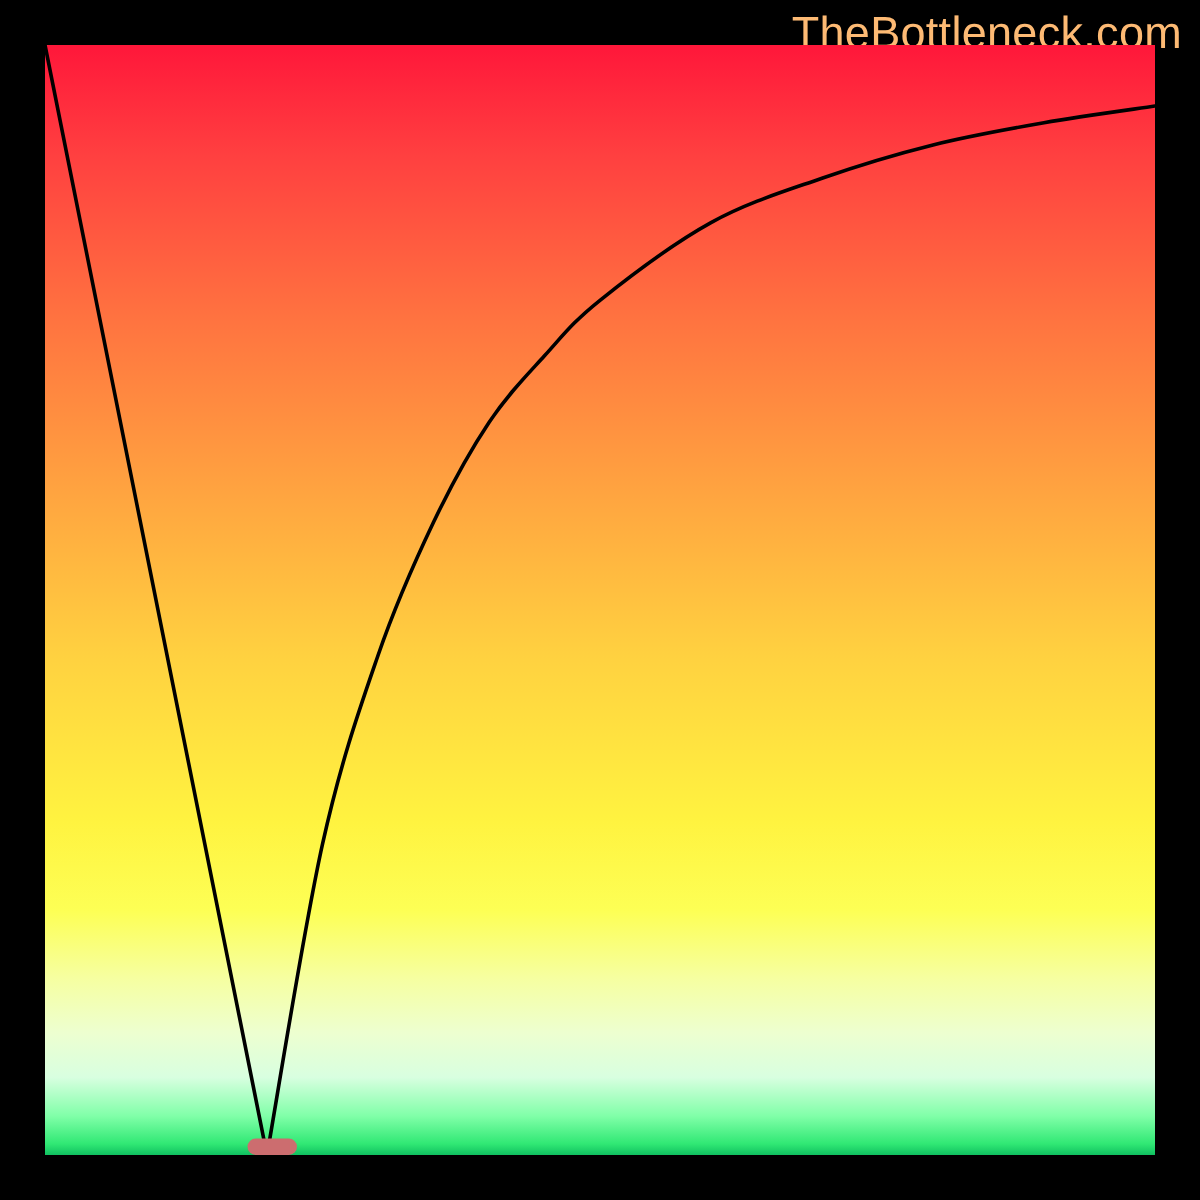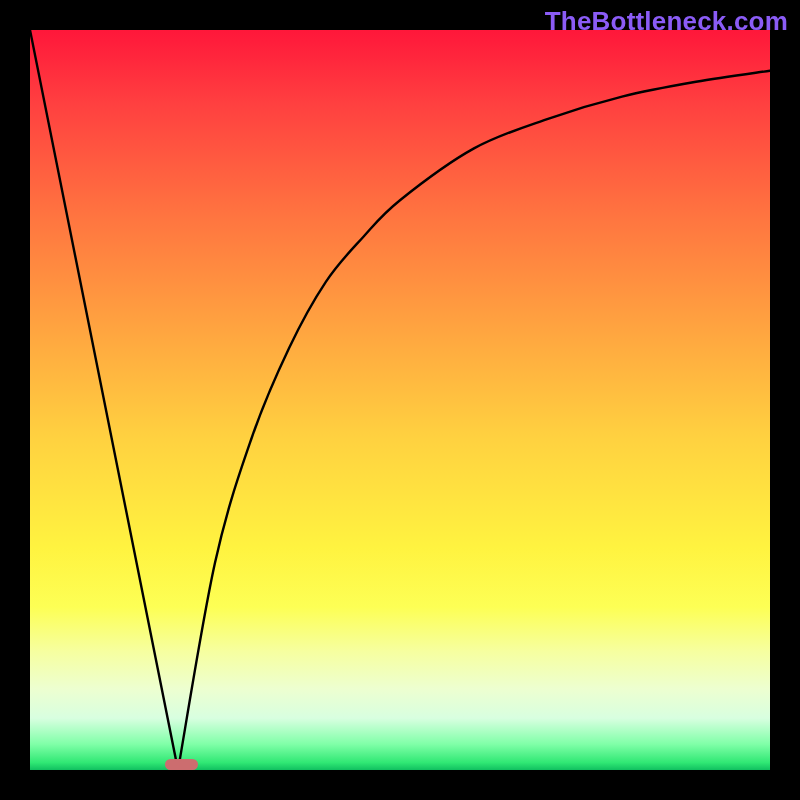--- a/index.html
+++ b/index.html
@@ -38,23 +38,23 @@
       #d8ffe0 93%,
       #80ffa8 96.5%,
       #30e874 99%,
       #10c060 100%
     );
   }
   .watermark {
     position: absolute;
     top: 6px;
     right: 12px;
-    color: #8b5cf6;
-    font-size: 26px;
-    font-weight: 700;
+    color: #fdba74;
+    font-size: 30px;
+    font-weight: 400;
     letter-spacing: 0.2px;
   }
   svg.curve {
     position: absolute;
     left: 0;
     top: 0;
     width: 740px;
     height: 740px;
   }
   .marker {

